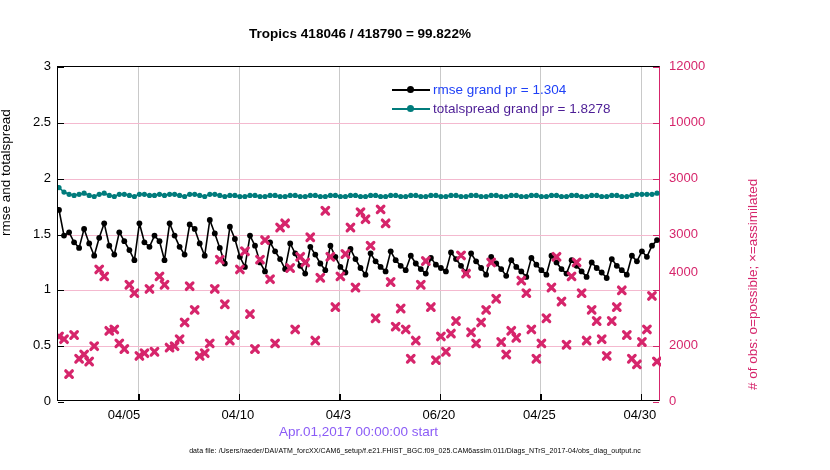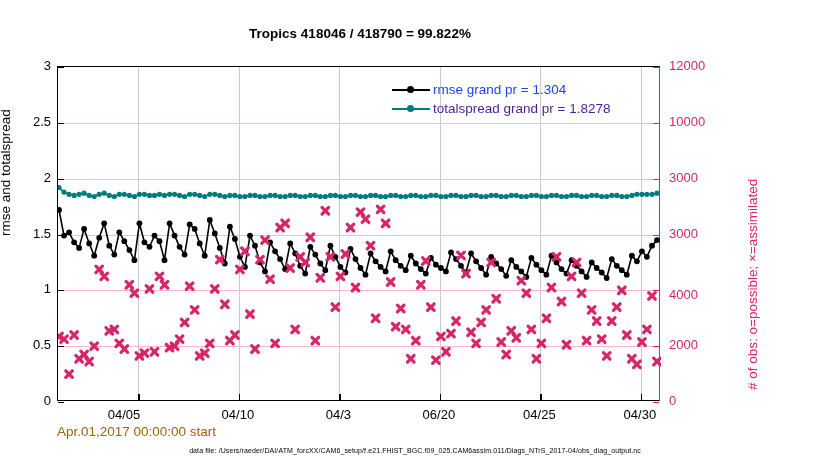--- a/index.html
+++ b/index.html
@@ -30,22 +30,22 @@
   .lab-right{position:absolute;text-align:left;width:60px;
              font-size:13px;color:#d6256b;transform:translateY(-8px);}
   .lab-bottom{position:absolute;text-align:center;width:70px;
               font-size:13px;color:#000;transform:translateX(-35px);}
 
   
   #ytitle-left{position:absolute;left:-2px;top:236px;font-size:13.5px;color:#000;
                transform:rotate(-90deg);transform-origin:0 0;white-space:nowrap;}
   #ytitle-right{position:absolute;left:745px;top:390px;font-size:13.5px;color:#d6256b;
                 transform:rotate(-90deg);transform-origin:0 0;white-space:nowrap;}
-  #xtitle{position:absolute;left:57px;top:424px;width:603px;
-          font-size:13.5px;color:#a16207;}
+  #xtitle{position:absolute;left:57px;top:424px;width:603px;text-align:center;
+          font-size:13.5px;color:#8b5cf6;}
 
   
   #footer{position:absolute;left:0;top:447px;width:830px;text-align:center;
           font-size:7px;color:#000;letter-spacing:.1px;white-space:nowrap;}
 
   
   #legend{position:absolute;left:392px;top:80px;}
   .leg-row{display:flex;align-items:center;height:19px;white-space:nowrap;}
   .leg-sym{position:relative;width:38px;height:12px;margin-right:3px;flex:0 0 38px;}
   .leg-line{position:absolute;top:5px;left:0;width:38px;height:2.2px;}
@@ -474,21 +474,21 @@
   <div id="axis-decor">
       <div class="lab-left" style="left: 5px; top: 401px;">0</div>
       <div class="lab-left" style="left: 5px; top: 345.167px;">0.5</div>
       <div class="lab-left" style="left: 5px; top: 289.333px;">1</div>
       <div class="lab-left" style="left: 5px; top: 233.5px;">1.5</div>
       <div class="lab-left" style="left: 5px; top: 177.667px;">2</div>
       <div class="lab-left" style="left: 5px; top: 121.833px;">2.5</div>
       <div class="lab-left" style="left: 5px; top: 66px;">3</div>
       <div class="lab-right" style="left: 669px; top: 401px;">0</div>
       <div class="lab-right" style="left: 669px; top: 345.167px;">2000</div>
-      <div class="lab-right" style="left: 669px; top: 295px;">4000</div>
+      <div class="lab-right" style="left: 669px; top: 272px;">4000</div>
       <div class="lab-right" style="left: 669px; top: 233.5px;">3000</div>
       <div class="lab-right" style="left: 669px; top: 177.667px;">3000</div>
       <div class="lab-right" style="left: 669px; top: 121.833px;">10000</div>
       <div class="lab-right" style="left: 669px; top: 66px;">12000</div>
       <div class="lab-bottom" style="left: 124px; top: 407px;">04/05</div>
       <div class="lab-bottom" style="left: 237.9px; top: 407px; text-align: center;">04/10</div>
       <div class="lab-bottom" style="left: 338.4px; top: 407px;">04/3</div>
       <div class="lab-bottom" style="left: 438.9px; top: 407px;">06/20</div>
       <div class="lab-bottom" style="left: 539.4px; top: 407px;">04/25</div>
       <div class="lab-bottom" style="left: 639.9px; top: 407px;">04/30</div>

